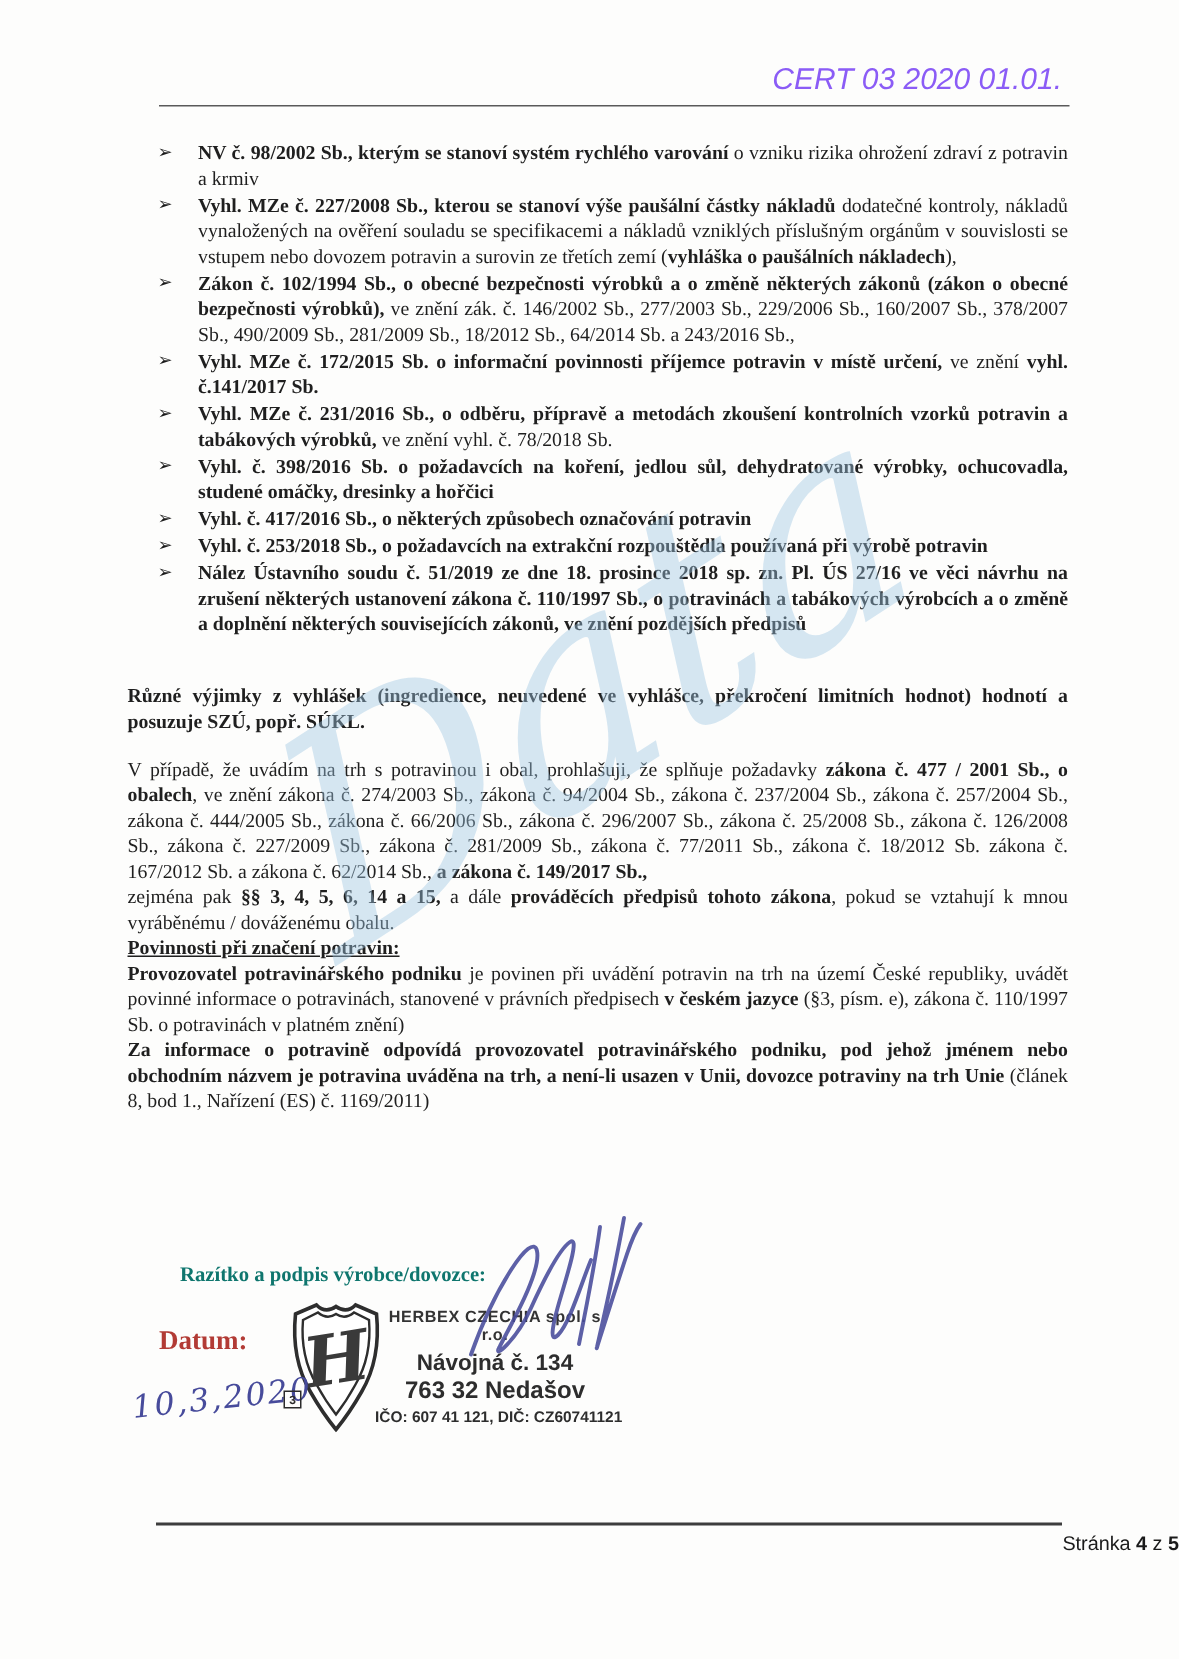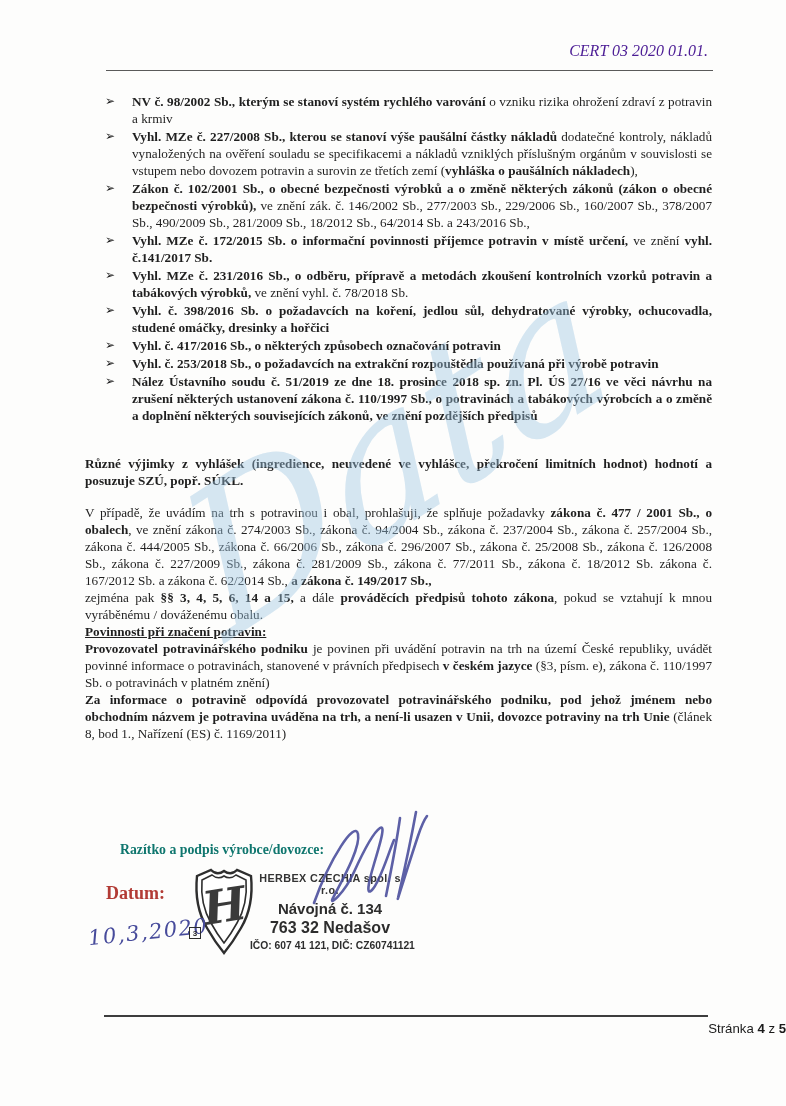--- a/index.html
+++ b/index.html
@@ -9,22 +9,22 @@
     width: 786px; height: 1106px;
     margin: 0 auto;
     background: #fdfdfc;
     font-family: "Liberation Serif", serif;
     color: #1f1f1f;
     overflow: hidden;
   }
   
   .doc-code {
     position: absolute; top: 42px; right: 78px;
-    font-family: Liberation Serif, serif;
-    font-style: italic; font-size: 16px; color: #4c1d95;
+    font-family: Liberation Sans, sans-serif;
+    font-style: italic; font-size: 20px; color: #8b5cf6;
   }
   .header-rule {
     position: absolute; top: 70px; left: 106px; width: 607px;
     border-top: 1.5px solid #5a5a5a;
   }
   
   .content {
     position: absolute; top: 93px; left: 85px; width: 627px;
     font-size: 13.2px; line-height: 17px;
   }
@@ -104,21 +104,21 @@
 
 <div class="page">
 
   <div class="doc-code">CERT 03 2020 01.01.</div>
   <div class="header-rule"></div>
 
   <div class="content">
     <ul class="law-list">
       <li><span class="marker">➢</span><span><span class="b">NV č. 98/2002 Sb., kterým se stanoví systém rychlého varování</span><span> o vzniku rizika ohrožení zdraví z potravin a krmiv</span></span></li>
       <li><span class="marker">➢</span><span><span class="b">Vyhl. MZe č. 227/2008 Sb., kterou se stanoví výše paušální částky nákladů</span><span> dodatečné kontroly, nákladů vynaložených na ověření souladu se specifikacemi a nákladů vzniklých příslušným orgánům v souvislosti se vstupem nebo dovozem potravin a surovin ze třetích zemí (</span><span class="b">vyhláška o paušálních nákladech</span><span>),</span></span></li>
-      <li><span class="marker">➢</span><span><span class="b">Zákon č. 102/2001 Sb., o obecné bezpečnosti výrobků a o změně některých zákonů (zákon o obecné bezpečnosti výrobků),</span><span> ve znění zák. č. 146/2002 Sb., 277/2003 Sb., 229/2006 Sb., 160/2007 Sb., 378/2007 Sb., 490/2009 Sb., 281/2009 Sb., 18/2012 Sb., 64/2014 Sb. a 243/2016 Sb.,</span></span></li>
+      <li><span class="marker">➢</span><span><span class="b">Zákon č. 102/1994 Sb., o obecné bezpečnosti výrobků a o změně některých zákonů (zákon o obecné bezpečnosti výrobků),</span><span> ve znění zák. č. 146/2002 Sb., 277/2003 Sb., 229/2006 Sb., 160/2007 Sb., 378/2007 Sb., 490/2009 Sb., 281/2009 Sb., 18/2012 Sb., 64/2014 Sb. a 243/2016 Sb.,</span></span></li>
       <li><span class="marker">➢</span><span><span class="b">Vyhl. MZe č. 172/2015 Sb. o informační povinnosti příjemce potravin v místě určení,</span><span> ve znění </span><span class="b">vyhl. č.141/2017 Sb.</span></span></li>
       <li><span class="marker">➢</span><span><span class="b">Vyhl. MZe č. 231/2016 Sb., o odběru, přípravě a metodách zkoušení kontrolních vzorků potravin a tabákových výrobků,</span><span> ve znění vyhl. č. 78/2018 Sb.</span></span></li>
       <li><span class="marker">➢</span><span><span class="b">Vyhl. č. 398/2016 Sb. o požadavcích na koření, jedlou sůl, dehydratované výrobky, ochucovadla, studené omáčky, dresinky a hořčici</span></span></li>
       <li><span class="marker">➢</span><span><span class="b">Vyhl. č. 417/2016 Sb., o některých způsobech označování potravin</span></span></li>
       <li><span class="marker">➢</span><span><span class="b">Vyhl. č. 253/2018 Sb., o požadavcích na extrakční rozpouštědla používaná při výrobě potravin</span></span></li>
       <li><span class="marker">➢</span><span><span class="b">Nález Ústavního soudu č. 51/2019 ze dne 18. prosince 2018 sp. zn. Pl. ÚS 27/16 ve věci návrhu na zrušení některých ustanovení zákona č. 110/1997 Sb., o potravinách a tabákových výrobcích a o změně a doplnění některých souvisejících zákonů, ve znění pozdějších předpisů</span></span></li>
     </ul>
 
     <p class="para gap-lg"><span class="b">Různé výjimky z vyhlášek (ingredience, neuvedené ve vyhlášce, překročení limitních hodnot) hodnotí a posuzuje SZÚ, popř. SÚKL.</span></p>
     <p class="para gap-md"><span>V případě, že uvádím na trh s potravinou i obal, prohlašuji, že splňuje požadavky </span><span class="b">zákona č. 477 / 2001 Sb., o obalech</span><span>, ve znění zákona č. 274/2003 Sb., zákona č. 94/2004 Sb., zákona č. 237/2004 Sb., zákona č. 257/2004 Sb., zákona č. 444/2005 Sb., zákona č. 66/2006 Sb., zákona č. 296/2007 Sb., zákona č. 25/2008 Sb., zákona č. 126/2008 Sb., zákona č. 227/2009 Sb., zákona č. 281/2009 Sb., zákona č. 77/2011 Sb., zákona č. 18/2012 Sb. zákona č. 167/2012 Sb. a zákona č. 62/2014 Sb., </span><span class="b">a zákona č. 149/2017 Sb.,</span></p>

